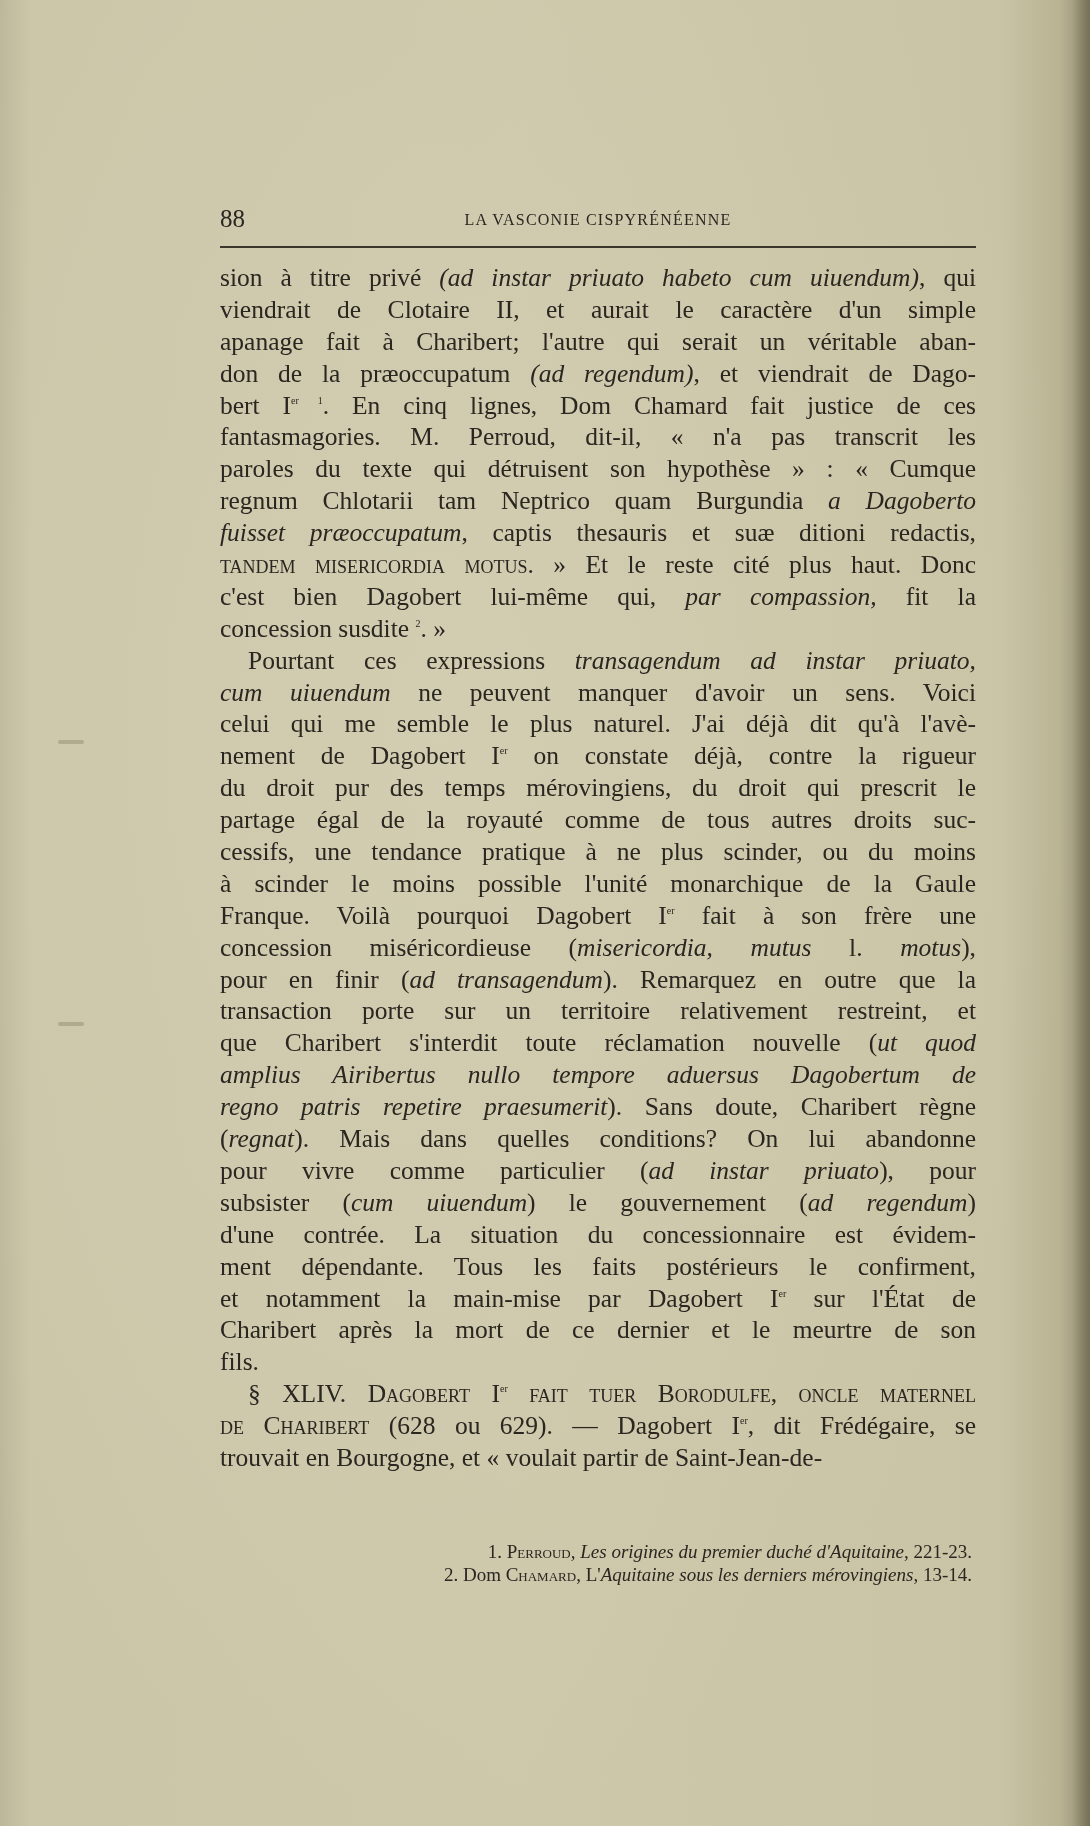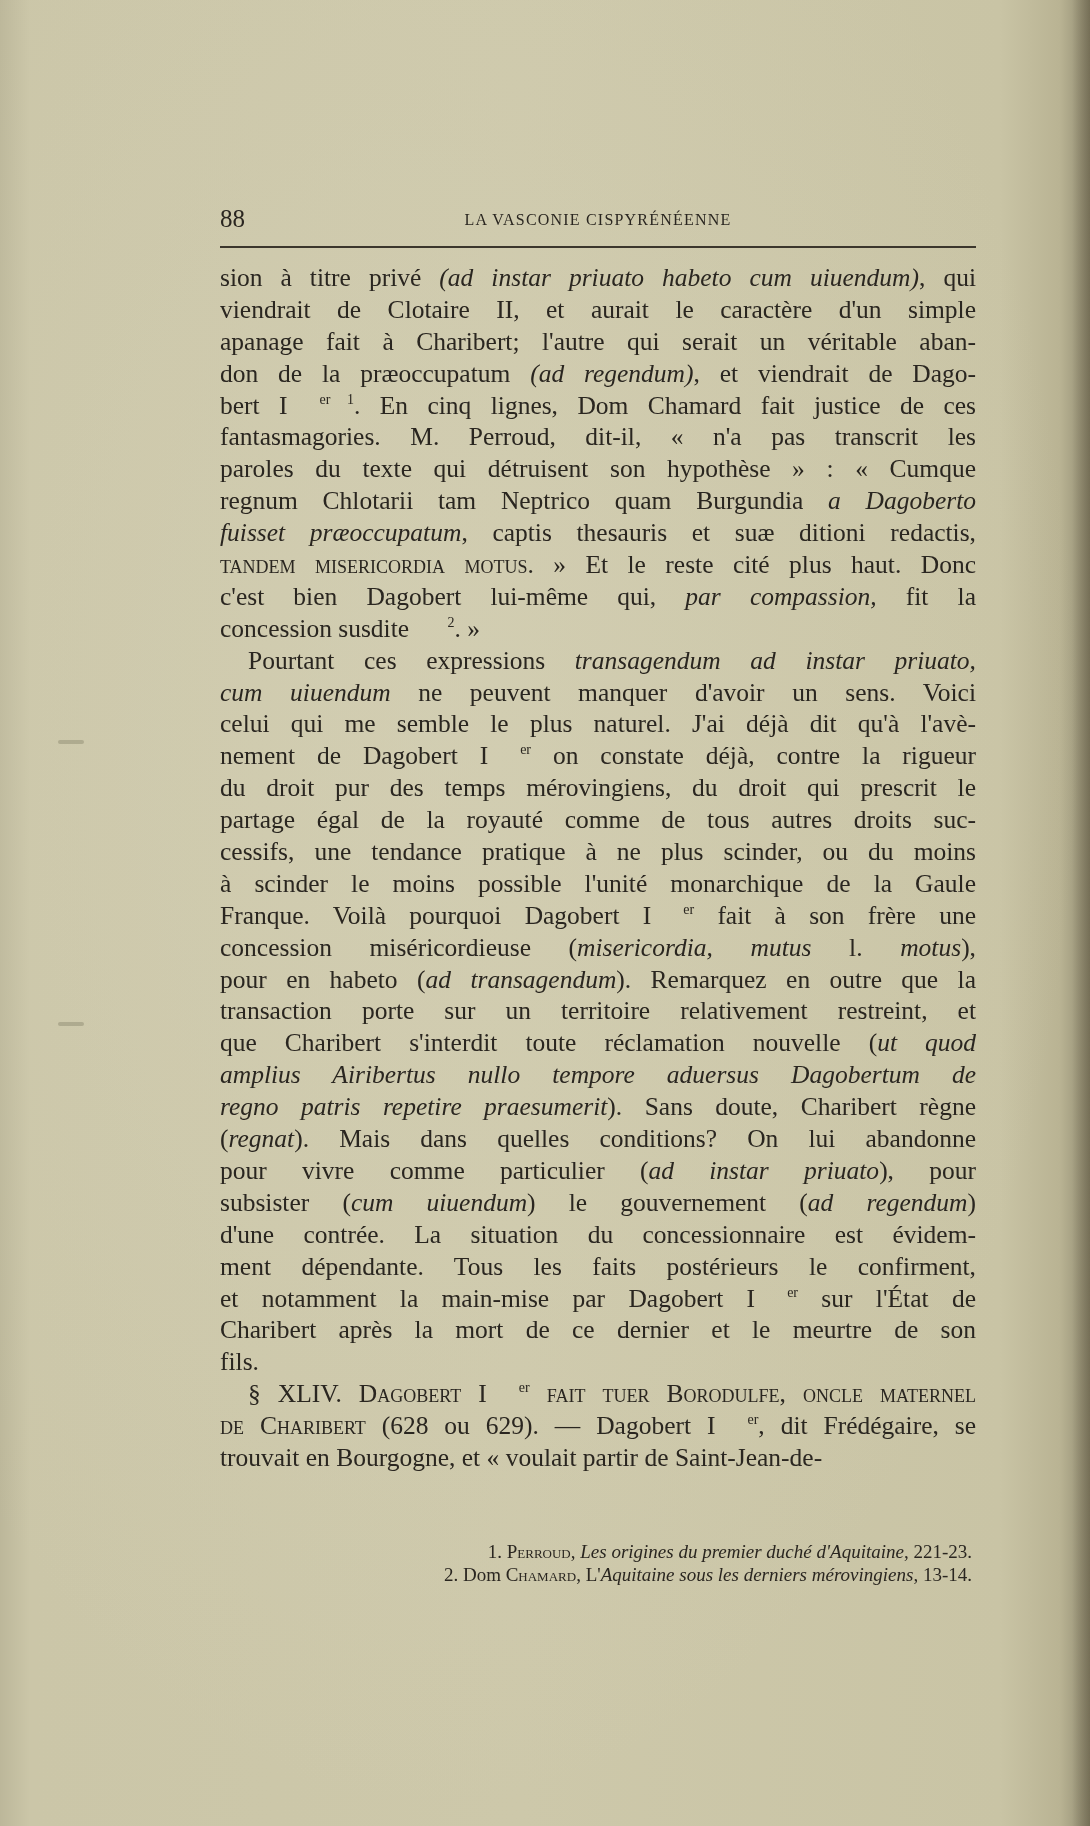--- a/index.html
+++ b/index.html
@@ -38,21 +38,21 @@
     .body {
       position: absolute; left: 220px; top: 262px; width: 756px;
       font-family: "Liberation Serif", "DejaVu Serif", serif;
       font-size: 25.5px; line-height: 31.9px;
     }
     .line { white-space: nowrap; text-align: justify; text-align-last: justify; height: 31.9px; }
     .line.last { text-align-last: left; }
     .line.indent { padding-left: 28px; }
     i { }
     .sc { font-variant: small-caps; }
-    sup { font-size: 14px; vertical-align: 10px; line-height: 0; margin-left: 32px; }
+    sup { font-size: 10px; vertical-align: 10px; line-height: 0; }
     .foot {
       position: absolute; left: 232px; top: 1540px; width: 740px;
       font-family: "Liberation Serif", serif; font-size: 19px; line-height: 23px;
     }
     .foot .fl { white-space: nowrap; padding-left: 6px; text-align: right; }
   </style>
 </head>
 <body>
 
 <div class="page">
@@ -82,21 +82,21 @@
       <div class="line indent"><span>Pourtant ces expressions </span><i>transagendum ad instar priuato,</i></div>
       <div class="line"><i>cum uiuendum</i><span> ne peuvent manquer d'avoir un sens. Voici</span></div>
       <div class="line"><span>celui qui me semble le plus naturel. J'ai déjà dit qu'à l'avè-</span></div>
       <div class="line"><span>nement de Dagobert I</span><sup>er</sup><span> on constate déjà, contre la rigueur</span></div>
       <div class="line"><span>du droit pur des temps mérovingiens, du droit qui prescrit le</span></div>
       <div class="line"><span>partage égal de la royauté comme de tous autres droits suc-</span></div>
       <div class="line"><span>cessifs, une tendance pratique à ne plus scinder, ou du moins</span></div>
       <div class="line"><span>à scinder le moins possible l'unité monarchique de la Gaule</span></div>
       <div class="line"><span>Franque. Voilà pourquoi Dagobert I</span><sup>er</sup><span> fait à son frère une</span></div>
       <div class="line"><span>concession miséricordieuse (</span><i>misericordia, mutus</i><span> l. </span><i>motus</i><span>),</span></div>
-      <div class="line"><span>pour en habeto (</span><i>ad transagendum</i><span>). Remarquez en outre que la</span></div>
+      <div class="line"><span>pour en finir (</span><i>ad transagendum</i><span>). Remarquez en outre que la</span></div>
       <div class="line"><span>transaction porte sur un territoire relativement restreint, et</span></div>
       <div class="line"><span>que Charibert s'interdit toute réclamation nouvelle (</span><i>ut quod</i></div>
       <div class="line"><i>amplius Airibertus nullo tempore aduersus Dagobertum de</i></div>
       <div class="line"><i>regno patris repetire praesumerit</i><span>). Sans doute, Charibert règne</span></div>
       <div class="line"><span>(</span><i>regnat</i><span>). Mais dans quelles conditions? On lui abandonne</span></div>
       <div class="line"><span>pour vivre comme particulier (</span><i>ad instar priuato</i><span>), pour</span></div>
       <div class="line"><span>subsister (</span><i>cum uiuendum</i><span>) le gouvernement (</span><i>ad regendum</i><span>)</span></div>
       <div class="line"><span>d'une contrée. La situation du concessionnaire est évidem-</span></div>
       <div class="line"><span>ment dépendante. Tous les faits postérieurs le confirment,</span></div>
       <div class="line"><span>et notamment la main-mise par Dagobert I</span><sup>er</sup><span> sur l'État de</span></div>

